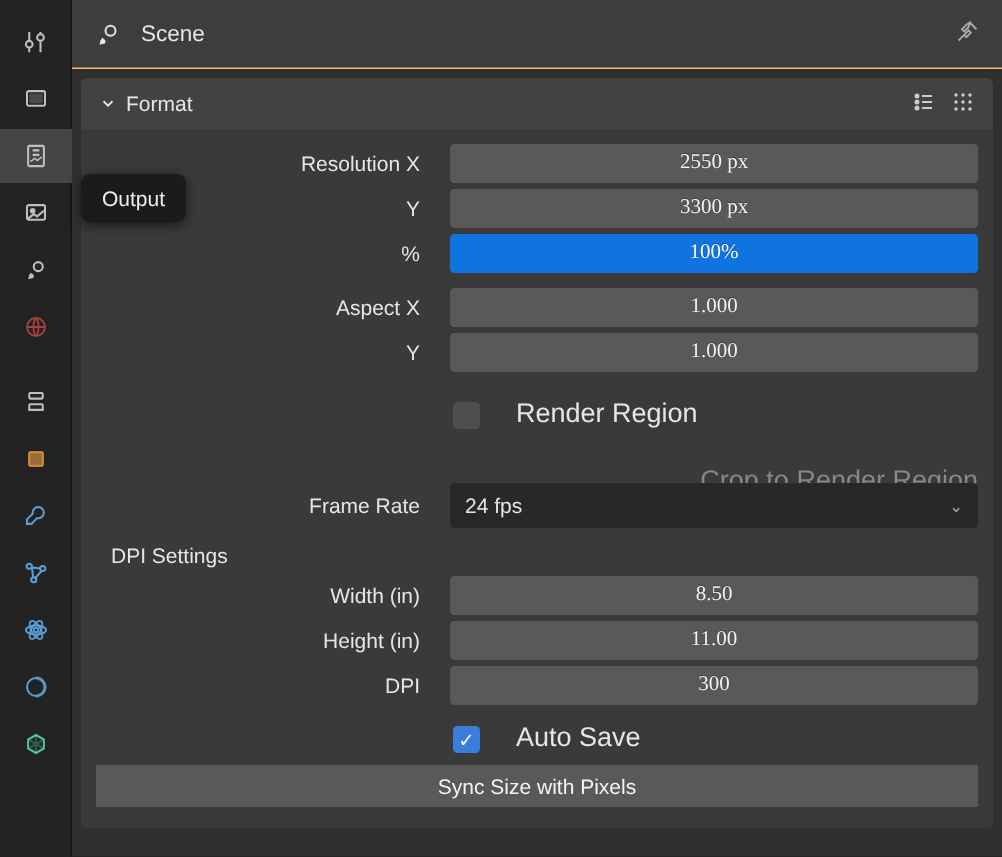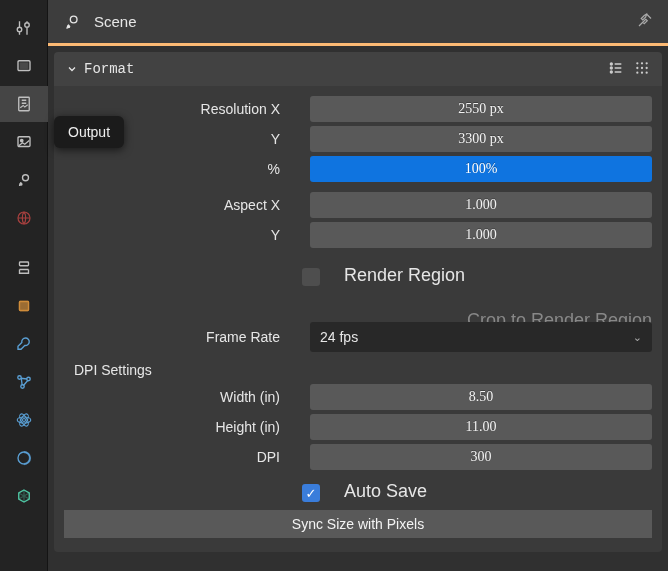--- a/index.html
+++ b/index.html
@@ -52,51 +52,51 @@
   .side-icon svg { width: 18px; height: 18px; display:block; }
 
   
   .main { flex:1; display:flex; flex-direction:column; background: var(--bg-panel); }
 
   .header {
     height: 46px;
     background: var(--bg-header);
     display:flex; align-items:center;
     padding: 0 14px;
-    border-bottom: 3px solid #fdba74;
+    border-bottom: 1px solid #fdba74;
   }
   .header .icon { margin-right: 12px; display:flex; }
   .header .title { font-size: 15px; color: var(--text); }
   .pin { margin-left:auto; color: #aaaaaa; }
 
   
   .section-head {
     height: 34px;
     background: #424242;
     display:flex; align-items:center;
     padding: 0 12px;
     margin: 0 6px;
     border-radius: 4px 4px 0 0;
   }
   .chev { margin-right: 6px; display:flex; color:#e6e6e6; }
-  .section-title { font-size: 14px; font-family: Liberation Mono, monospace; }
+  .section-title { font-size: 14px; }
   .head-icons { margin-left:auto; display:flex; gap:10px; color:#cccccc; }
 
   
   .panel-body {
     background: #3a3a3a;
     margin: 0 6px;
     padding: 8px 10px 14px 10px;
     border-radius: 0 0 4px 4px;
   }
 
   .row {
     display:flex; align-items:center;
     height: 30px;
-    gap: 26px;
+    gap: 16px;
   }
   .lbl {
     width: 220px;
     text-align: right;
     color: var(--text);
      font-size: 14px;
      padding-right: 4px;
   }
   .field {
     flex:1;

